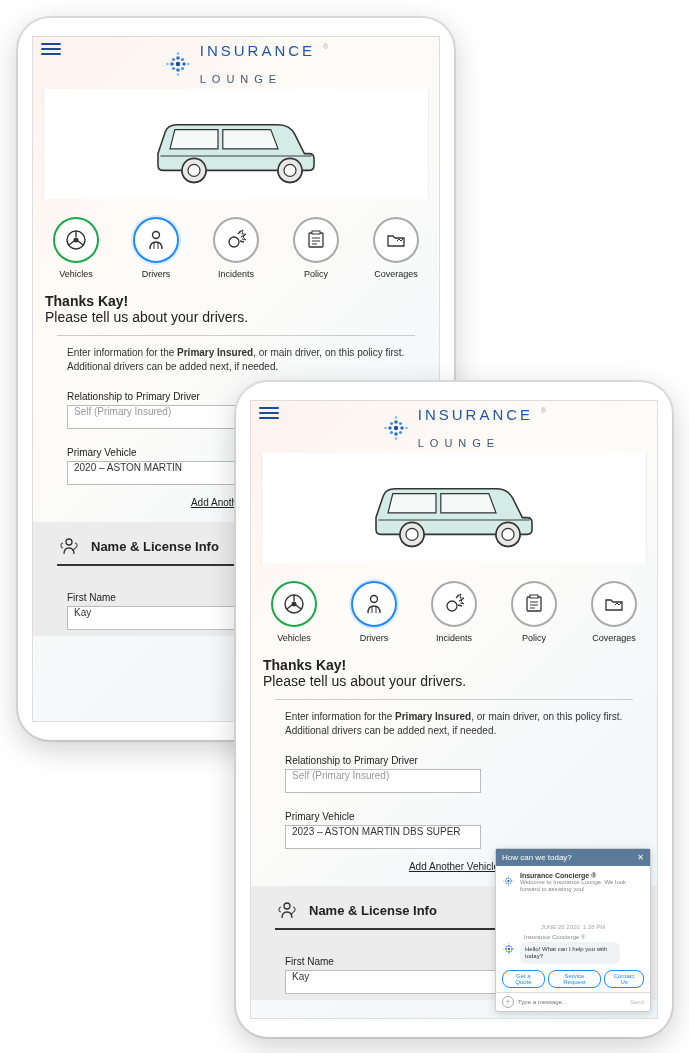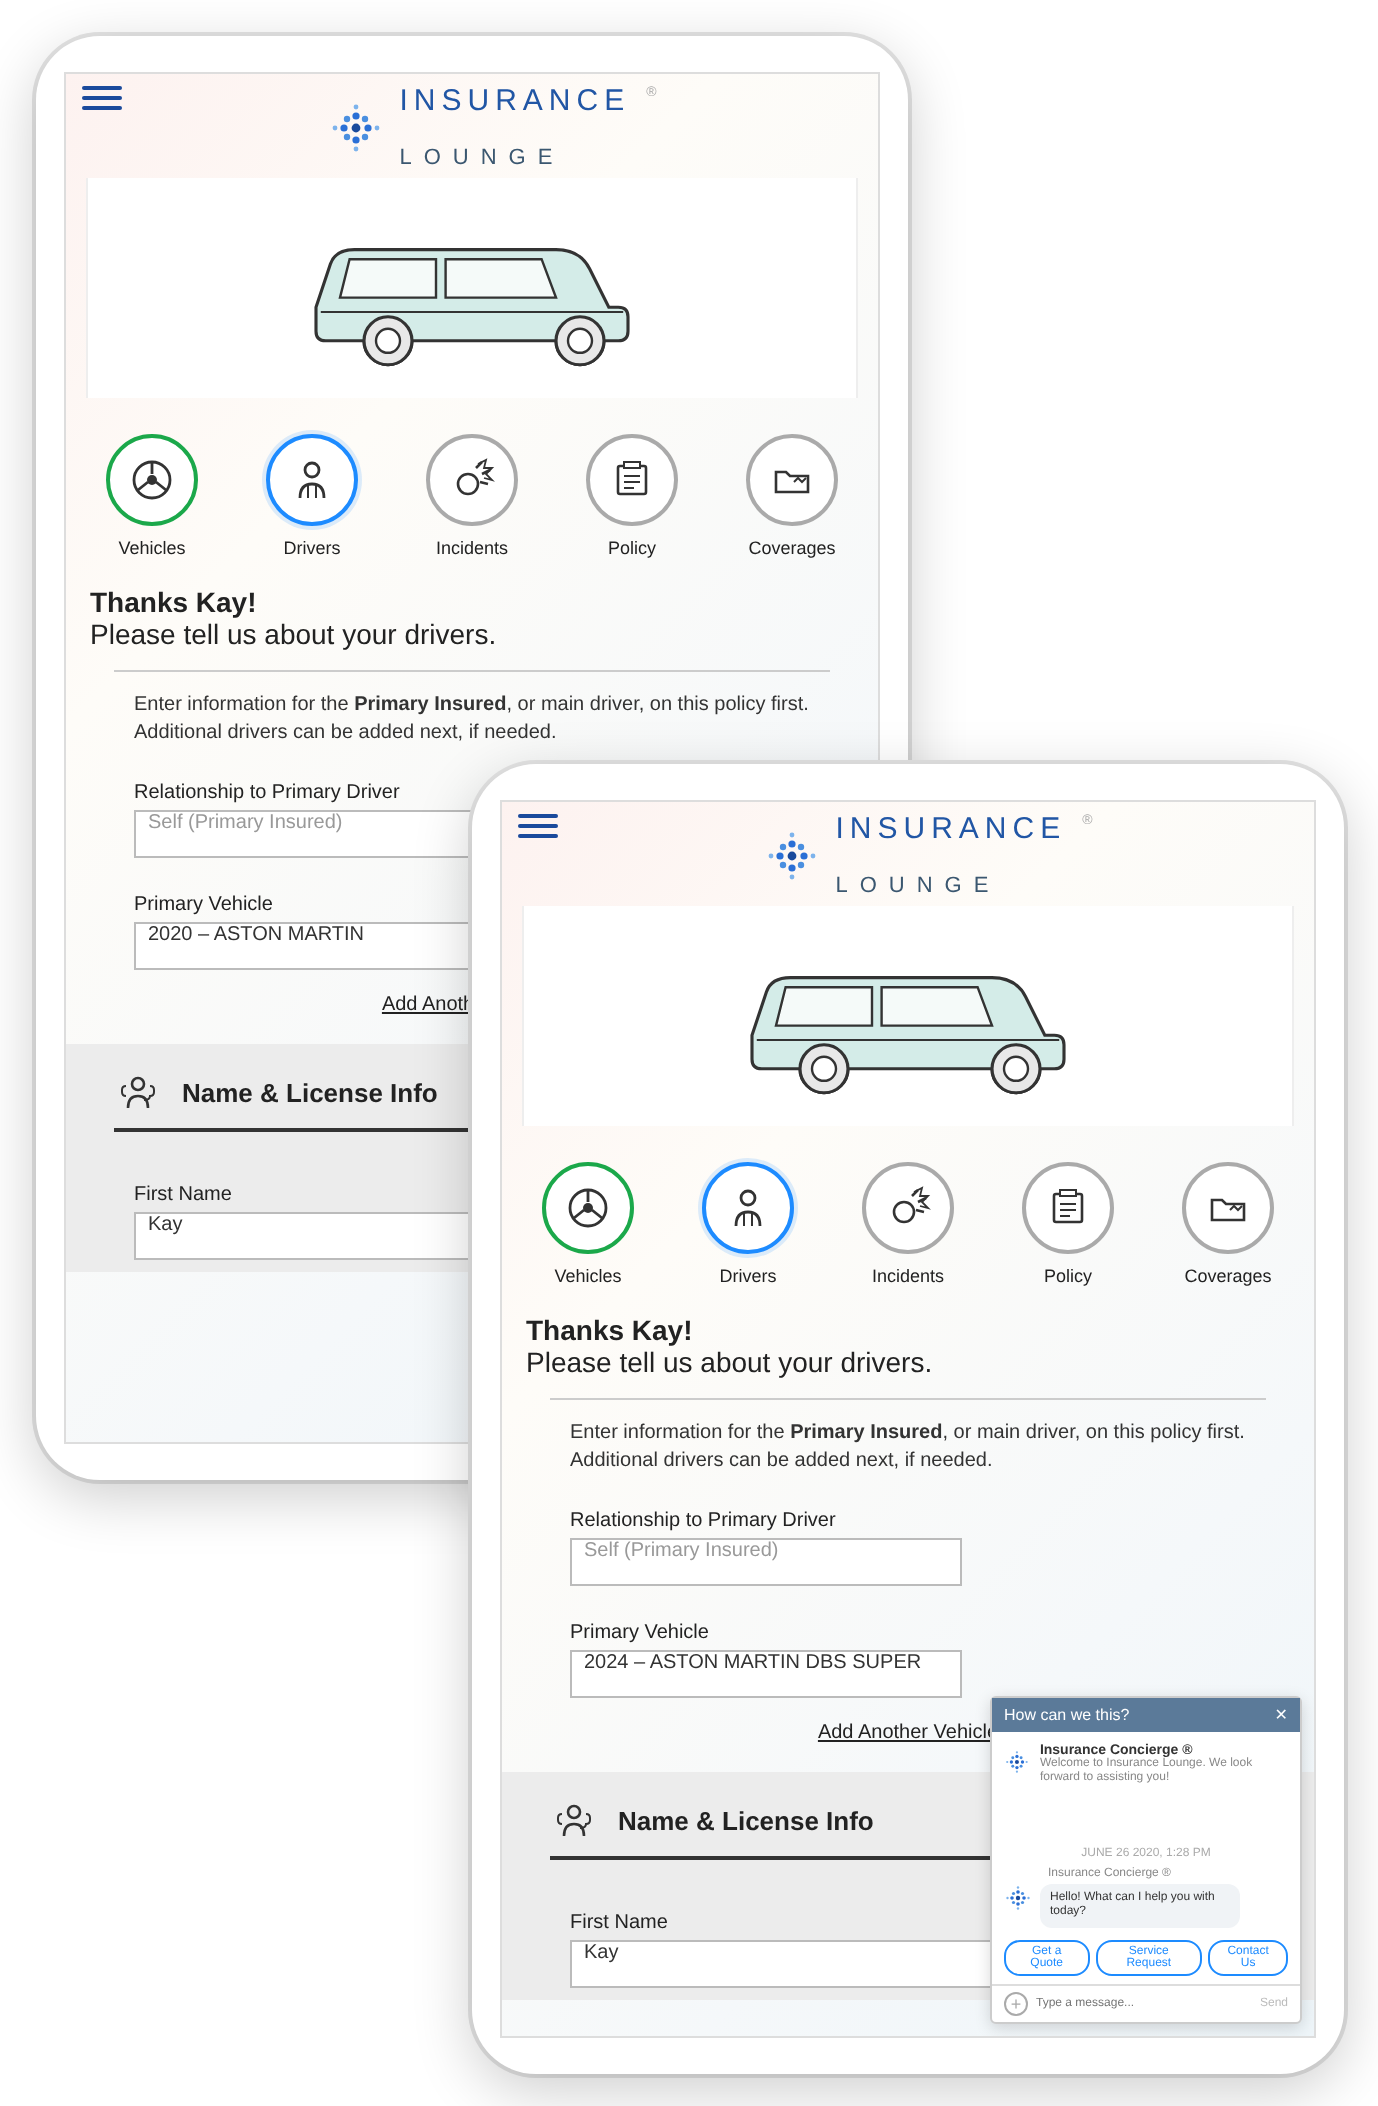--- a/index.html
+++ b/index.html
@@ -298,40 +298,40 @@
   <hr class="hr">
 
   <div class="instr">
     <span>Enter information for the </span><b>Primary Insured</b><span>, or main driver, on this policy first. Additional drivers can be added next, if needed.</span>
   </div>
 
   <div class="form">
     <div class="lbl">Relationship to Primary Driver</div>
     <div class="inp ph" style="width:58%">Self (Primary Insured)</div>
     <div class="lbl">Primary Vehicle</div>
-    <div class="inp" style="width:58%">2024 – ASTON MARTIN DBS SUPER</div>
+    <div class="inp" style="width:58%">2023 – ASTON MARTIN DBS SUPER</div>
     <div class="addv"><span>Add Another Vehicle</span></div>
   </div>
 
   <div class="section-hdr">
     <div class="row">
       <svg width="24" height="24">
             <use href="#i-headset"></use>
           </svg>
       <span class="st">Name &amp; License Info</span>
     </div>
     <div class="sub" style="padding:8px 10px 0">
       <div class="lbl">First Name</div>
       <div class="inp">Kay</div>
     </div>
   </div>
 
   <div class="chat">
     <div class="chat-hd">
-      <span>How can we this?</span>
+      <span>How can we today?</span>
       <span class="x">✕</span>
     </div>
     <div class="chat-intro">
       <svg width="18" height="18" viewBox="0 0 28 28">
             <use href="#dotlogo"></use>
           </svg>
       <div>
         <div class="ci-t">Insurance Concierge ®</div>
         <div class="ci-s">Welcome to Insurance Lounge. We look forward to assisting you!</div>
       </div>

